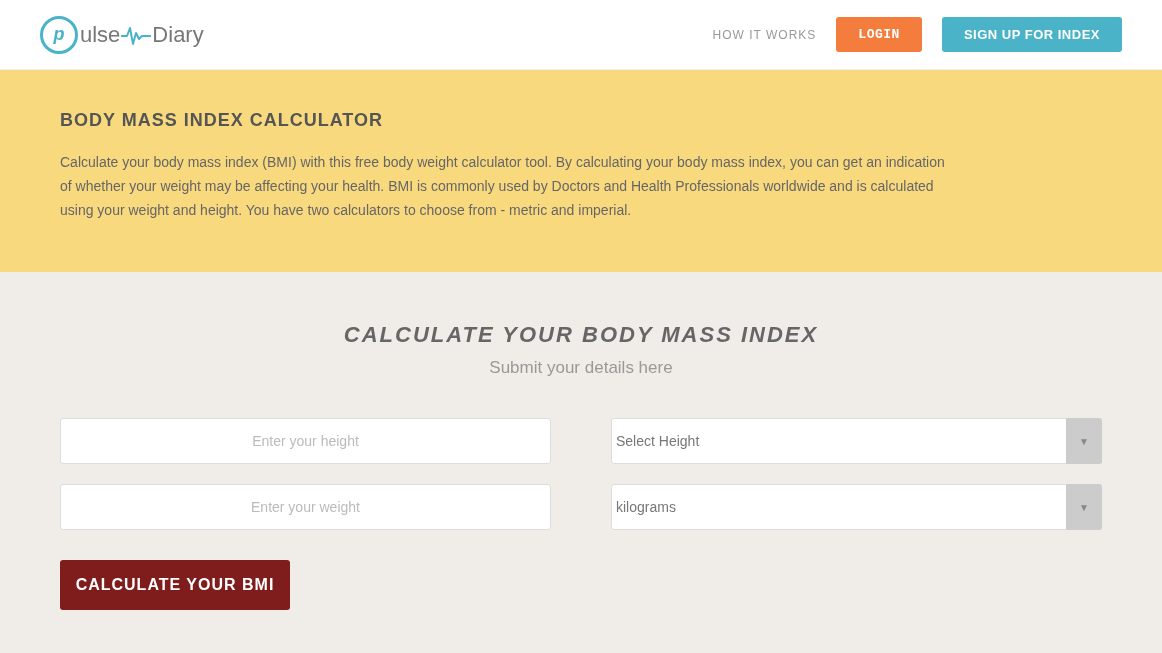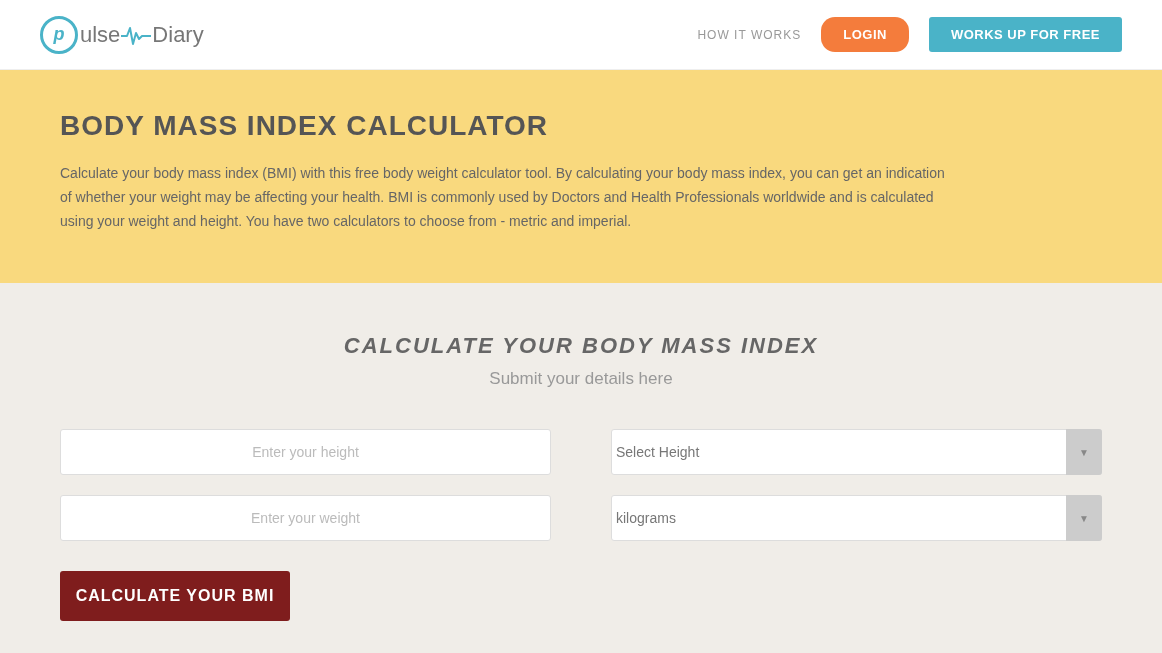--- a/index.html
+++ b/index.html
@@ -42,21 +42,22 @@
 
     .btn-login {
       background-color: #f47c3c;
       color: #fff;
       border: none;
       padding: 10px 22px;
       font-size: 13px;
       font-weight: bold;
       letter-spacing: 0.5px;
       cursor: pointer;
-      border-radius: 14px;
+      border-radius: 3px;
+      font-family: Liberation Mono, monospace;
     }
 
     .btn-signup {
       background-color: #4ab3c8;
       color: #fff;
       border: none;
       padding: 10px 22px;
       font-size: 13px;
       font-weight: bold;
       letter-spacing: 0.5px;
@@ -64,21 +65,21 @@
       border-radius: 3px;
     }
 
     
     .hero-banner {
       background-color: #f9d97e;
       padding: 40px 60px 50px 60px;
     }
 
     .hero-banner h1 {
-      font-size: 28px;
+      font-size: 18px;
       font-weight: 700;
       color: #555;
       letter-spacing: 1px;
       margin-bottom: 20px;
       text-transform: uppercase;
     }
 
     .hero-banner p {
       font-size: 14px;
       color: #666;
@@ -245,21 +246,21 @@
     <span class="logo-brand">
       ulse<svg class="logo-pulse-svg" width="30" height="22" viewBox="0 0 30 22">
         <polyline points="0,11 6,11 9,3 12,19 15,8 18,14 21,11 30,11" fill="none" stroke="#4ab3c8" stroke-width="2" stroke-linejoin="round" stroke-linecap="round"></polyline>
       </svg>Diary
     </span>
   </div>
 
   <nav class="nav-right">
     <a href="#" class="nav-link">HOW IT WORKS</a>
     <button class="btn-login">LOGIN</button>
-    <button class="btn-signup">WORKS UP FOR FREE</button>
+    <button class="btn-signup">SIGN UP FOR INDEX</button>
   </nav>
 </header>
 
 <section class="hero-banner">
   <h1>BODY MASS INDEX CALCULATOR</h1>
   <p>Calculate your body mass index (BMI) with this free body weight calculator tool. By calculating your body mass index, you can get an indication of whether your weight may be affecting your health. BMI is commonly used by Doctors and Health Professionals worldwide and is calculated using your weight and height. You have two calculators to choose from - metric and imperial.</p>
 </section>
 
 <section class="calculator-section">
   <h2 class="calc-title">CALCULATE YOUR BODY MASS INDEX</h2>

